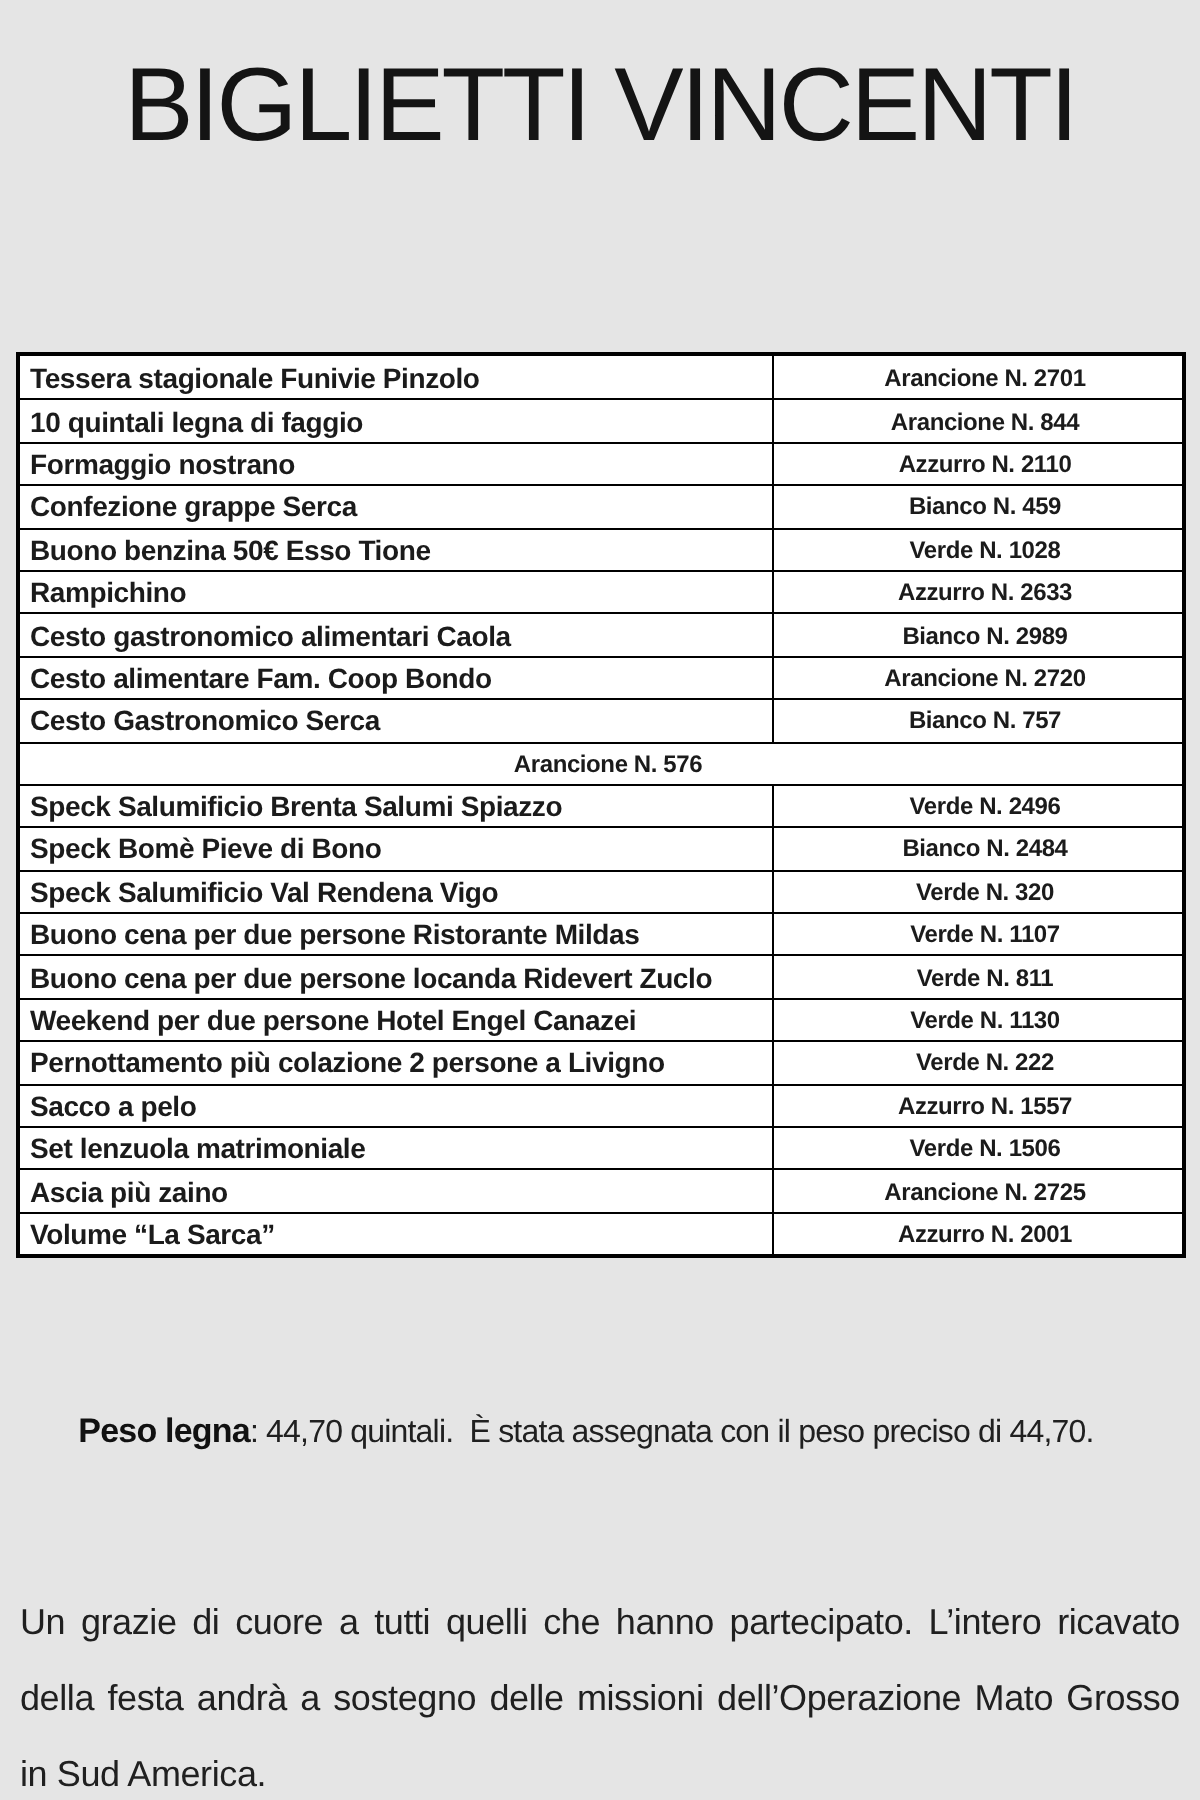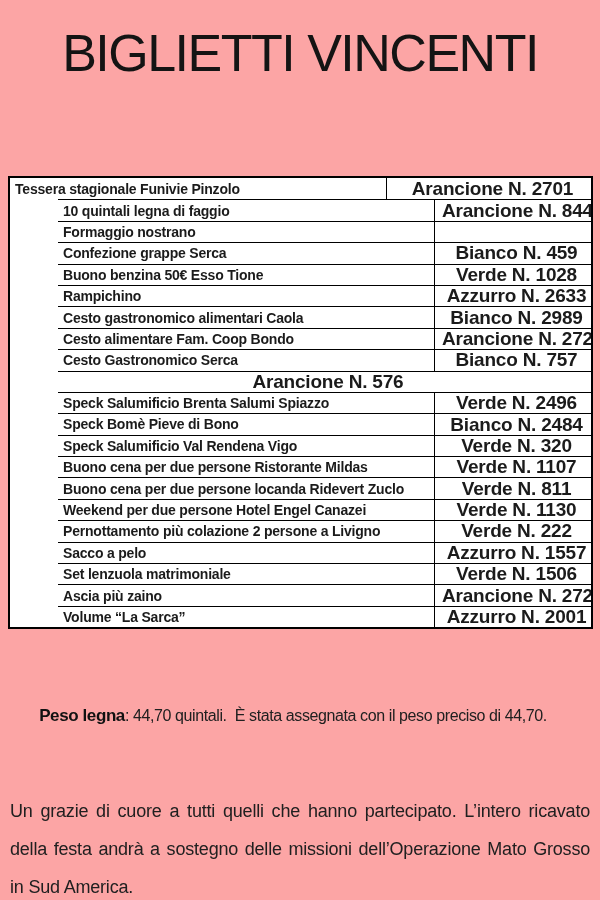--- a/index.html
+++ b/index.html
@@ -4,21 +4,21 @@
 <style>
   html, body {
     margin: 0;
     padding: 0;
     background: #ffffff;
   }
   .page {
     position: relative;
     width: 600px;
     height: 900px;
-    background: #fca5a5;
+    background: #e5e5e5;
     font-family: "Liberation Sans", sans-serif;
     color: #1b1b1b;
     overflow: hidden;
   }
   .title-block {
     position: absolute;
     top: 14px;
     left: 0;
     width: 100%;
     text-align: center;
@@ -39,40 +39,39 @@
   }
   .prize-row {
     display: flex;
     height: 21.4px;
     box-sizing: border-box;
     align-items: center;
     text-align: center;
   }
   .prize-row + .prize-row {
     border-top: 1.5px solid #000000;
-    margin-left: 48px;
   }
   .prize-cell {
     width: 377px;
     box-sizing: border-box;
     padding-left: 5px;
     border-right: 1.5px solid #000000;
     align-self: stretch;
     display: flex;
     align-items: center;
     font-size: 14px;
     font-weight: bold;
     letter-spacing: -0.2px;
     white-space: nowrap;
     overflow: hidden;
   }
   .ticket-cell {
     flex: 1;
     padding-left: 7px;
-    font-size: 19px;
+    font-size: 12px;
     font-weight: bold;
     letter-spacing: -0.2px;
     white-space: nowrap;
     overflow: hidden;
   }
   .peso-line {
     position: absolute;
     top: 690px;
     left: 0;
     width: 586px;
@@ -113,20 +112,21 @@
   <div class="prize-row">
         <div class="prize-cell">Tessera stagionale Funivie Pinzolo</div>
         <div class="ticket-cell">Arancione N. 2701</div>
       </div>
       <div class="prize-row">
         <div class="prize-cell">10 quintali legna di faggio</div>
         <div class="ticket-cell">Arancione N. 844</div>
       </div>
       <div class="prize-row">
         <div class="prize-cell">Formaggio nostrano</div>
+        <div class="ticket-cell">Azzurro N. 2110</div>
       </div>
       <div class="prize-row">
         <div class="prize-cell">Confezione grappe Serca</div>
         <div class="ticket-cell">Bianco N. 459</div>
       </div>
       <div class="prize-row">
         <div class="prize-cell">Buono benzina 50€ Esso Tione</div>
         <div class="ticket-cell">Verde N. 1028</div>
       </div>
       <div class="prize-row">

